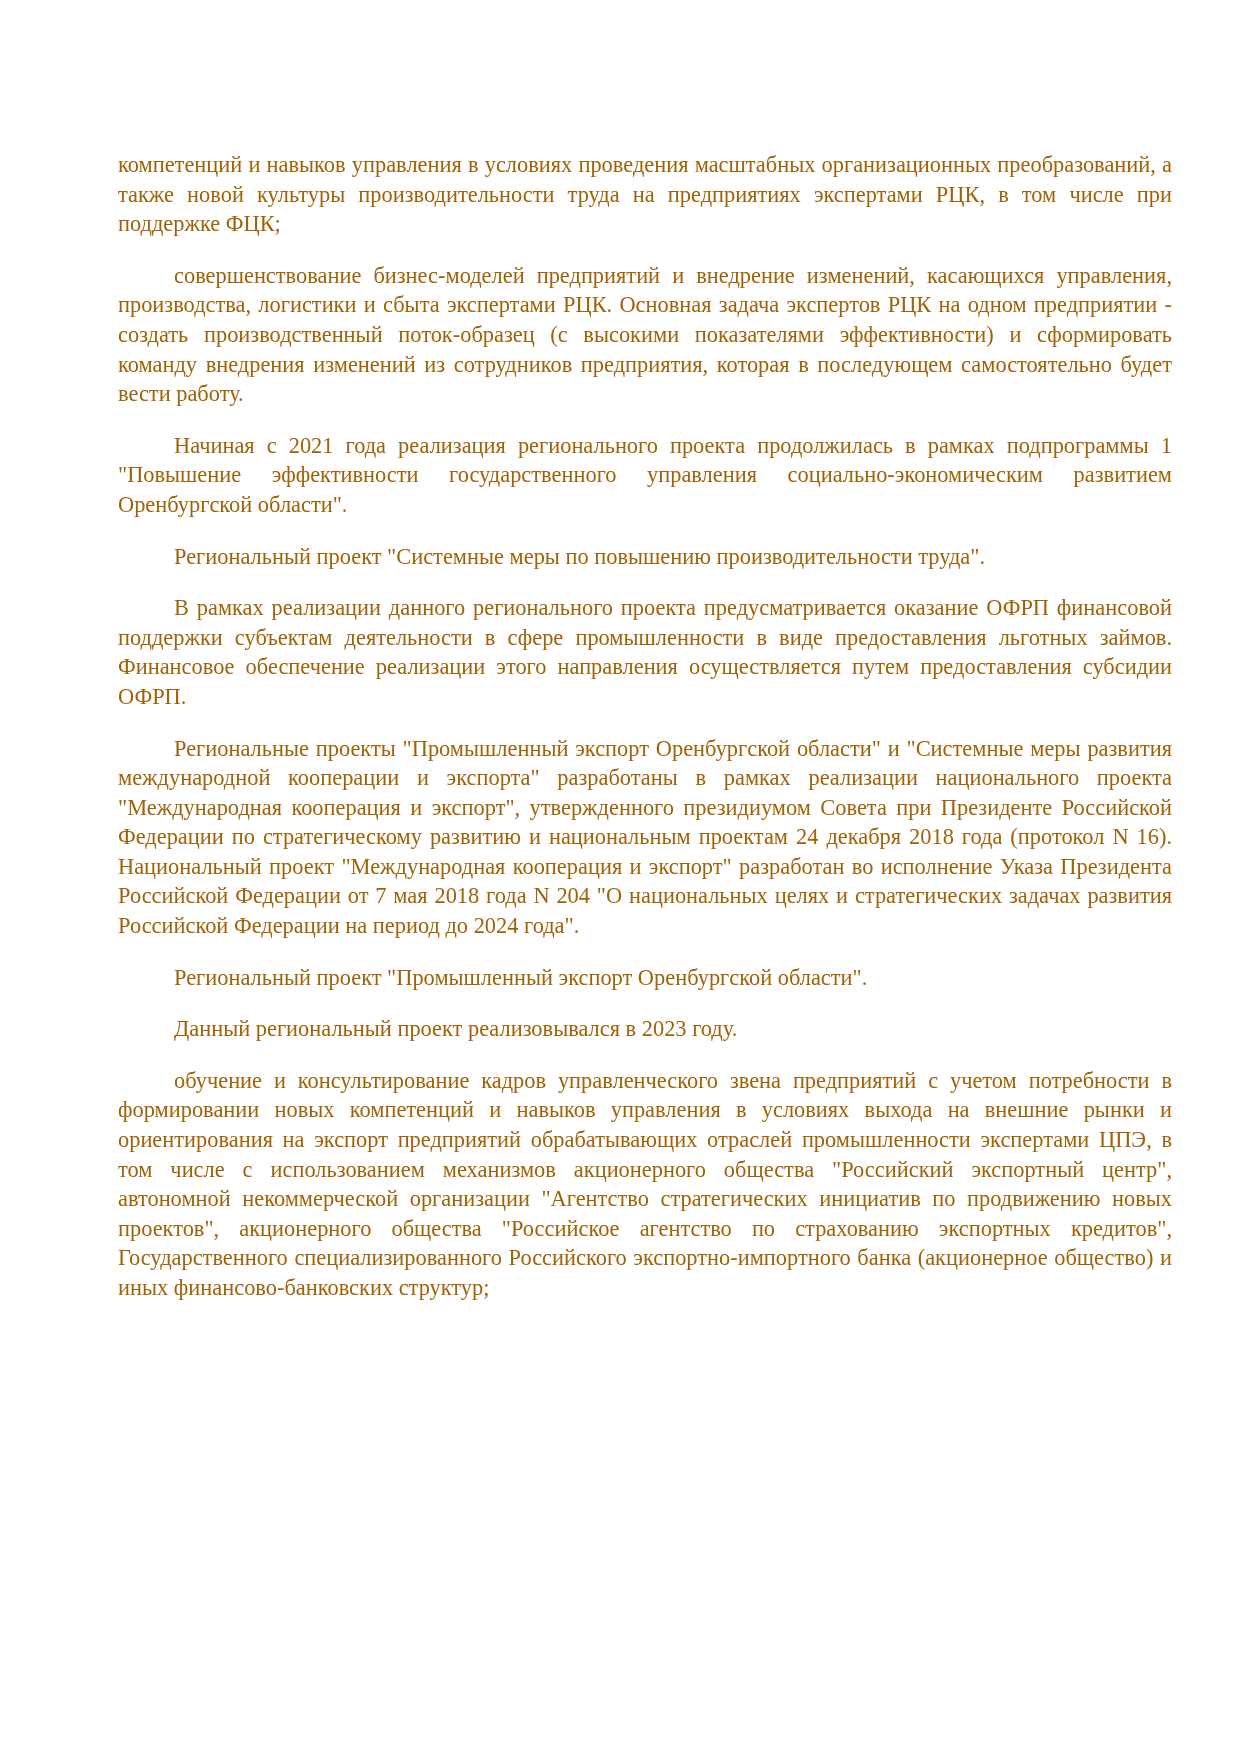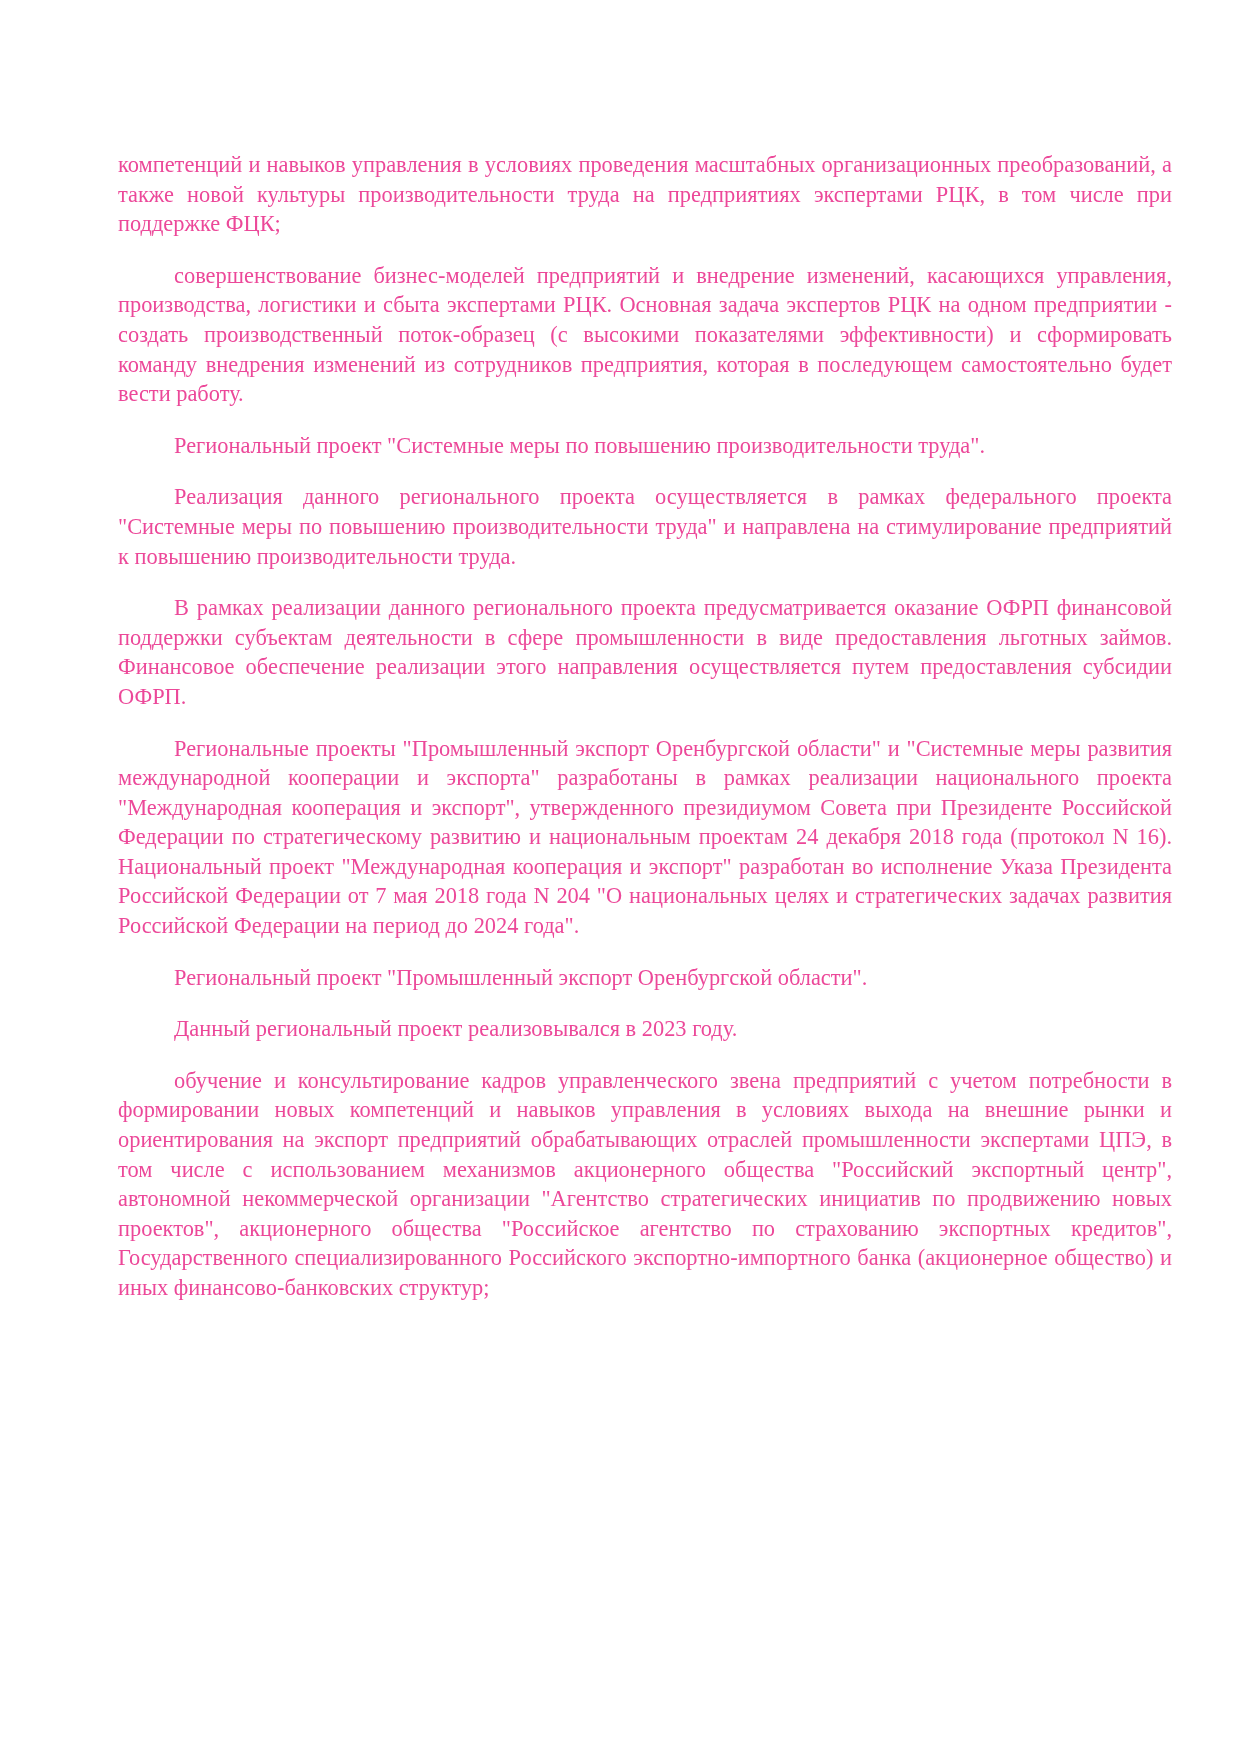--- a/index.html
+++ b/index.html
@@ -14,38 +14,38 @@
       overflow: hidden;
     }
     .page {
       position: absolute;
       left: 118px;
       top: 150px;
       width: 1054px;
       font-family: "Liberation Serif", "DejaVu Serif", serif;
       font-size: 22.4px;
       line-height: 29.6px;
-      color: #ec4899;
+      color: #a16207;
     }
     .para {
       margin: 0 0 22px 0;
       text-align: justify;
       text-indent: 56px;
       hyphens: none;
     }
     .para.no-indent {
       text-indent: 0;
     }
   </style>
 </head>
 <body>
 
 <div class="page">
   <p class="para no-indent">компетенций и навыков управления в условиях проведения масштабных организационных преобразований, а также новой культуры производительности труда на предприятиях экспертами РЦК, в том числе при поддержке ФЦК;</p>
   <p class="para">совершенствование бизнес-моделей предприятий и внедрение изменений, касающихся управления, производства, логистики и сбыта экспертами РЦК. Основная задача экспертов РЦК на одном предприятии - создать производственный поток-образец (с высокими показателями эффективности) и сформировать команду внедрения изменений из сотрудников предприятия, которая в последующем самостоятельно будет вести работу.</p>
+  <p class="para">Начиная с 2021 года реализация регионального проекта продолжилась в рамках подпрограммы 1 "Повышение эффективности государственного управления социально-экономическим развитием Оренбургской области".</p>
   <p class="para">Региональный проект "Системные меры по повышению производительности труда".</p>
-  <p class="para">Реализация данного регионального проекта осуществляется в рамках федерального проекта "Системные меры по повышению производительности труда" и направлена на стимулирование предприятий к повышению производительности труда.</p>
   <p class="para">В рамках реализации данного регионального проекта предусматривается оказание ОФРП финансовой поддержки субъектам деятельности в сфере промышленности в виде предоставления льготных займов. Финансовое обеспечение реализации этого направления осуществляется путем предоставления субсидии ОФРП.</p>
   <p class="para">Региональные проекты "Промышленный экспорт Оренбургской области" и "Системные меры развития международной кооперации и экспорта" разработаны в рамках реализации национального проекта "Международная кооперация и экспорт", утвержденного президиумом Совета при Президенте Российской Федерации по стратегическому развитию и национальным проектам 24 декабря 2018 года (протокол N 16). Национальный проект "Международная кооперация и экспорт" разработан во исполнение Указа Президента Российской Федерации от 7 мая 2018 года N 204 "О национальных целях и стратегических задачах развития Российской Федерации на период до 2024 года".</p>
   <p class="para">Региональный проект "Промышленный экспорт Оренбургской области".</p>
   <p class="para">Данный региональный проект реализовывался в 2023 году.</p>
   <p class="para">обучение и консультирование кадров управленческого звена предприятий с учетом потребности в формировании новых компетенций и навыков управления в условиях выхода на внешние рынки и ориентирования на экспорт предприятий обрабатывающих отраслей промышленности экспертами ЦПЭ, в том числе с использованием механизмов акционерного общества "Российский экспортный центр", автономной некоммерческой организации "Агентство стратегических инициатив по продвижению новых проектов", акционерного общества "Российское агентство по страхованию экспортных кредитов", Государственного специализированного Российского экспортно-импортного банка (акционерное общество) и иных финансово-банковских структур;</p>
 </div>
 
 </body></html>

